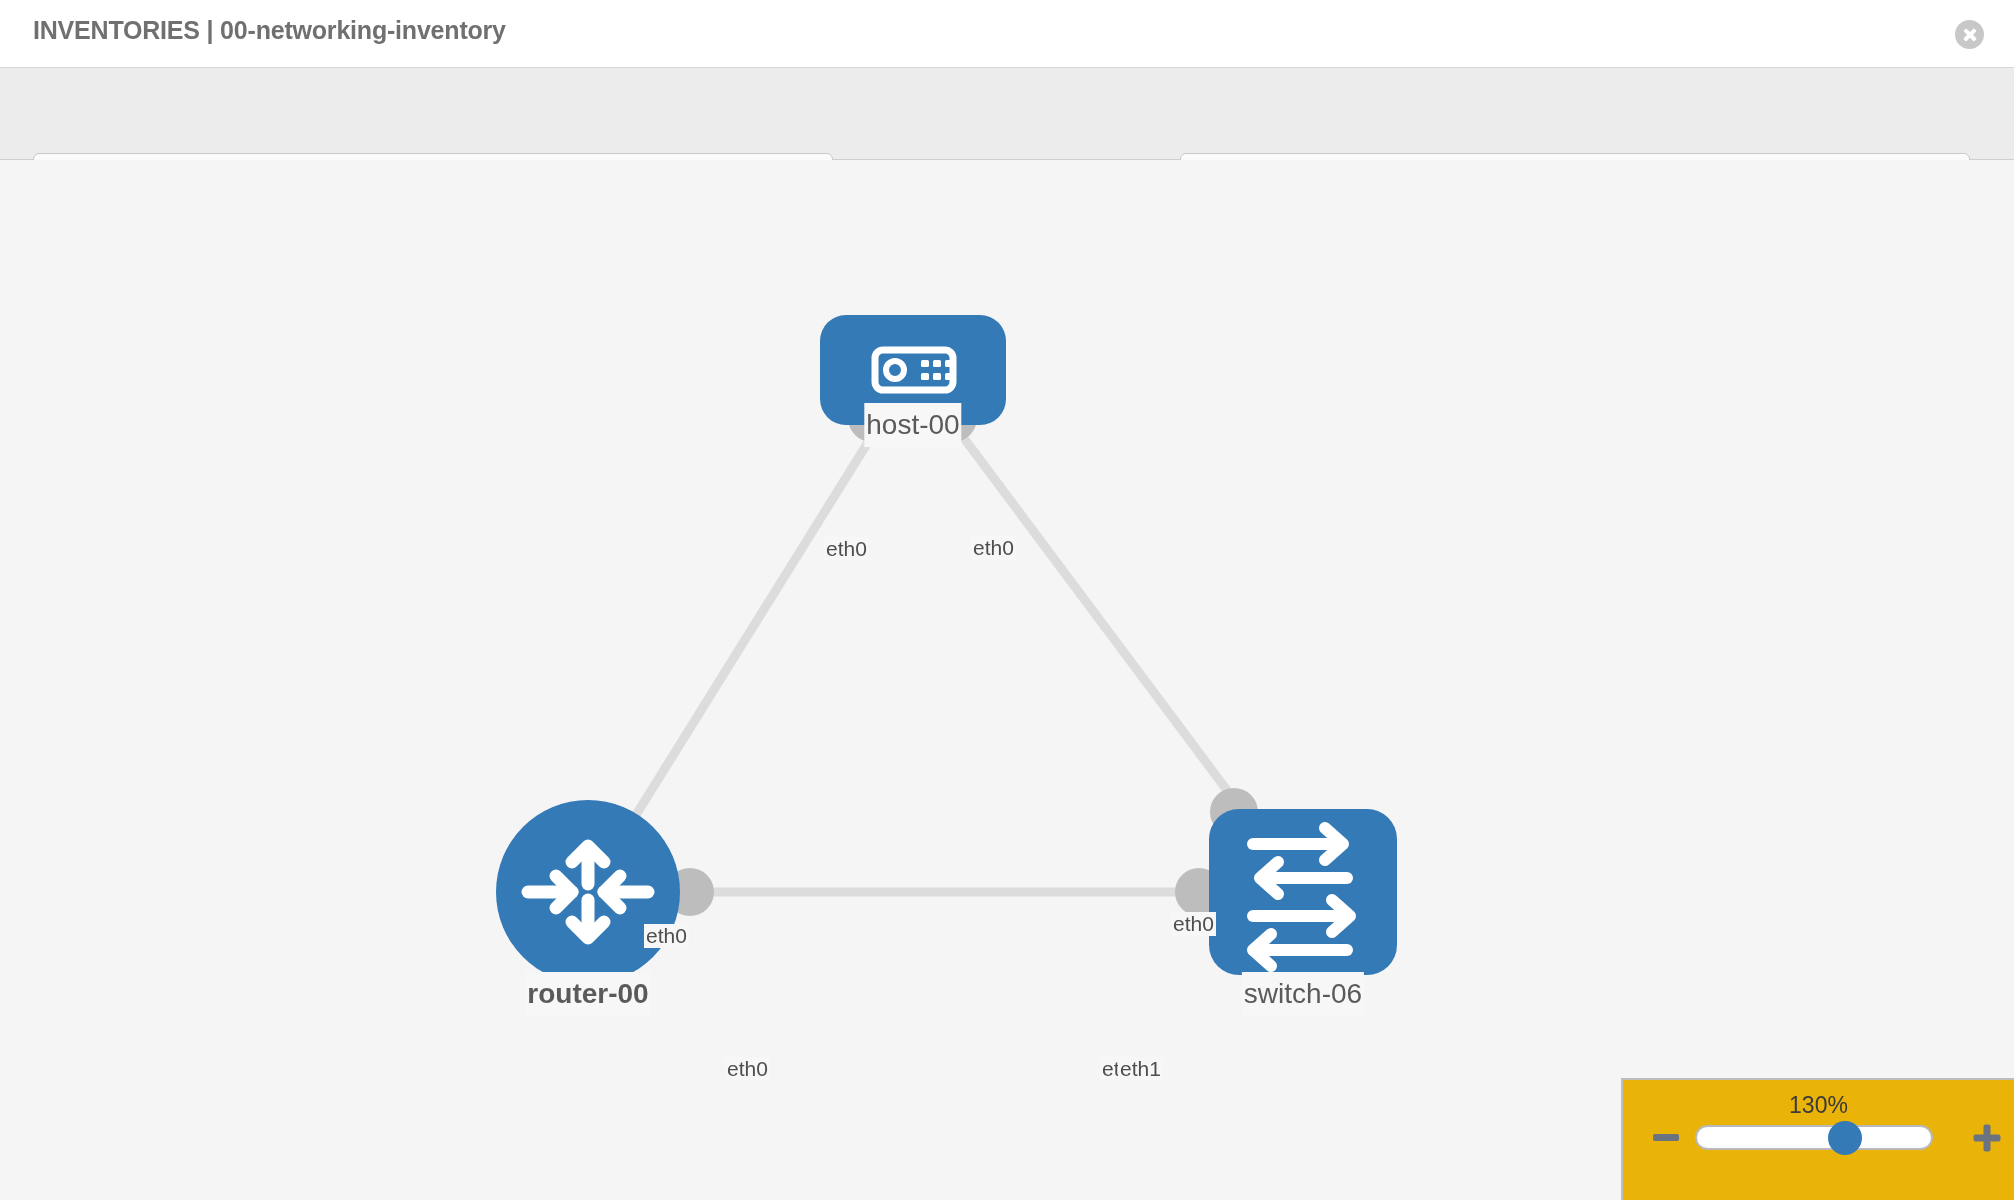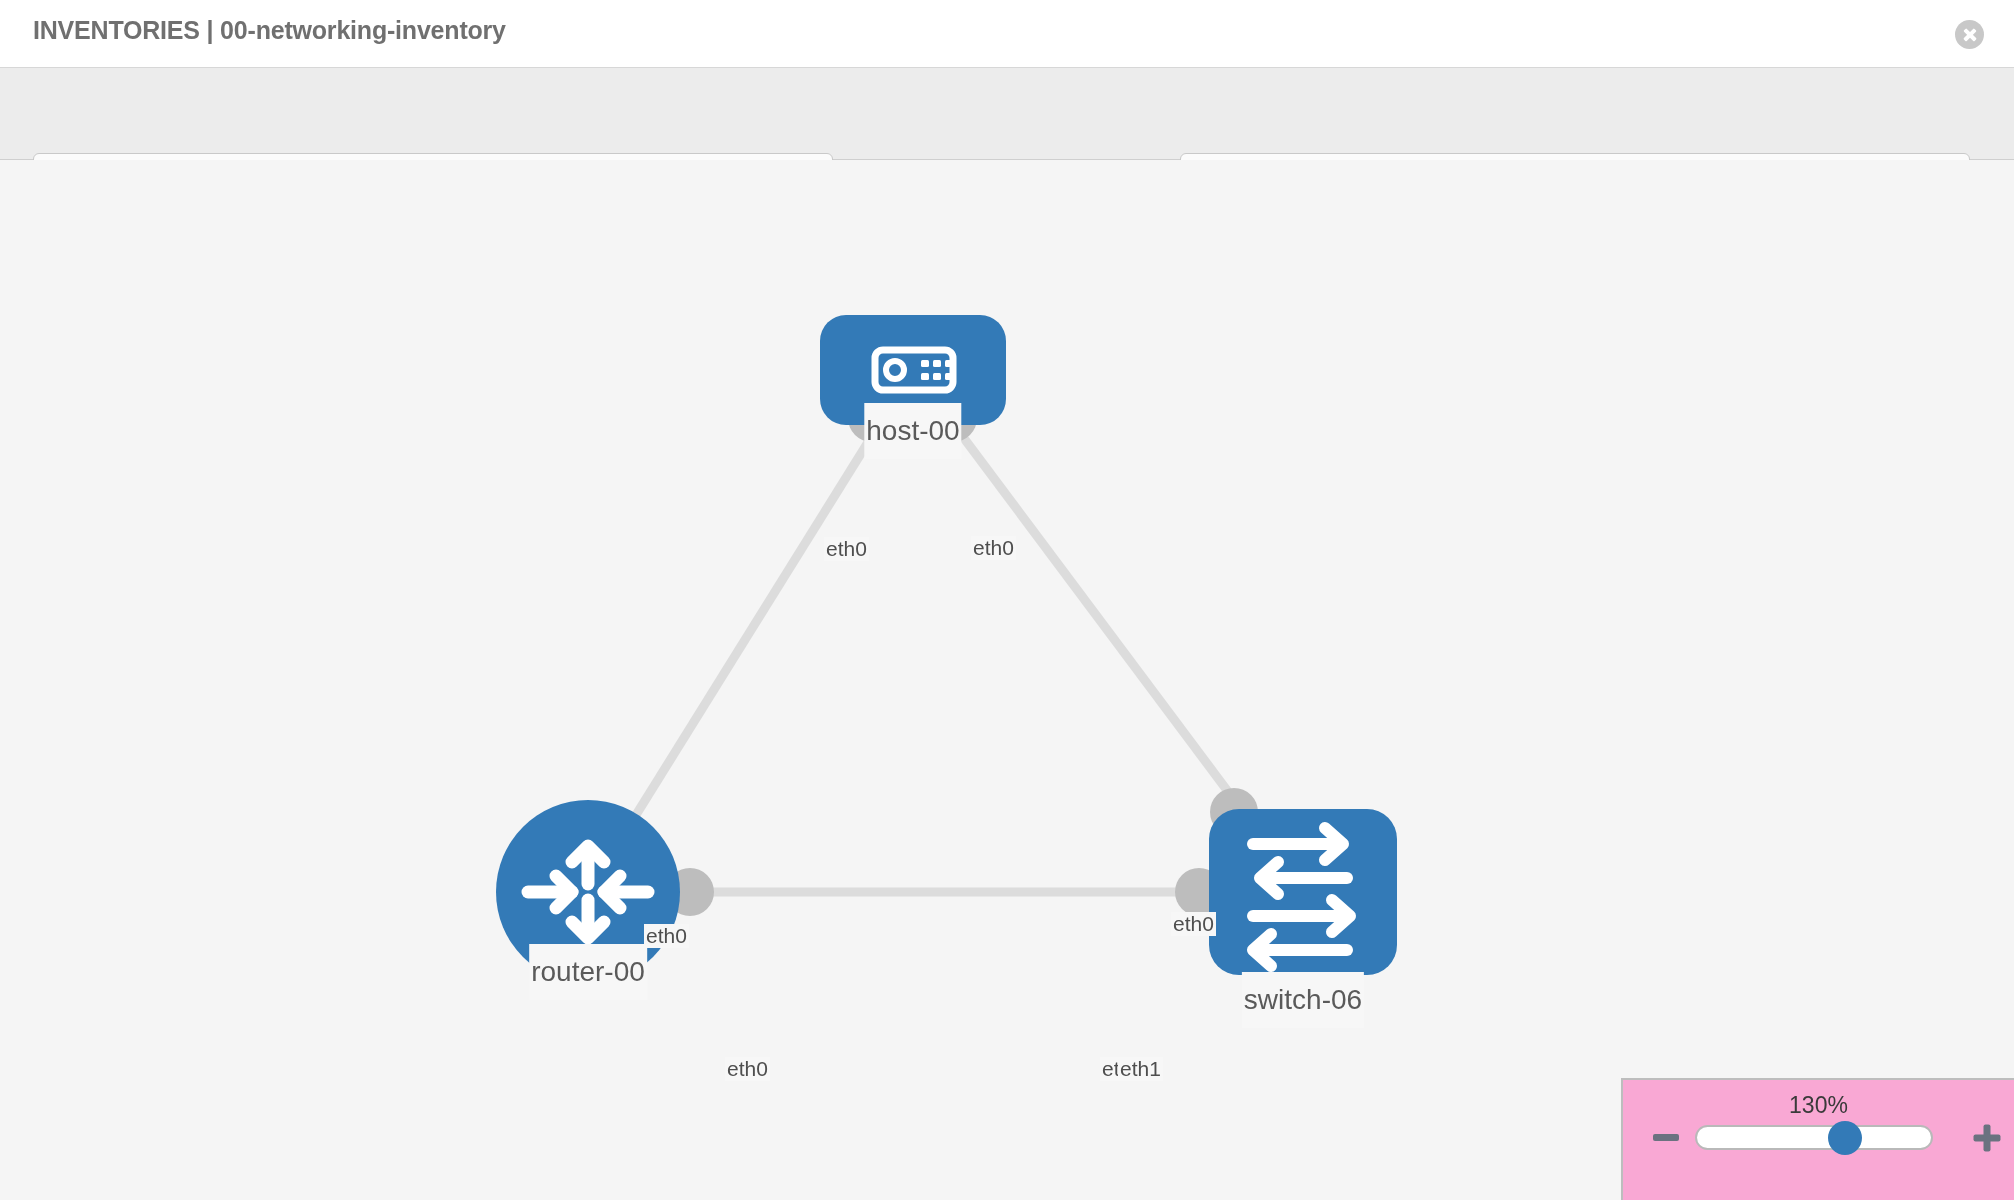--- a/index.html
+++ b/index.html
@@ -129,38 +129,38 @@
   }
 
   
   .node-label {
     position: absolute;
     font-size: 28px;
     color: #5a5a5a;
     background: #f7f7f7;
     white-space: nowrap;
     transform: translateX(-50%);
-    padding: 12px 2px;
+    padding: 6px 2px;
   }
   .iface-label {
     position: absolute;
     font-size: 21px;
     color: #4e4e4e;
     background: #f7f7f7;
     white-space: nowrap;
     padding: 0 2px;
     margin-top: 29px;
   }
 
   
   .zoom-panel {
     position: absolute;
     left: 1621px; top: 1078px;
     width: 393px; height: 122px;
-    background: #f9a8d4;
+    background: #eab308;
     border-top: 2px solid #bdbdbd;
     border-left: 2px solid #bdbdbd;
   }
   .zoom-pct {
     position: absolute;
     top: 12px; left: 0; right: 0;
     text-align: center;
     font-size: 23px;
     color: #3a3a3a;
   }
@@ -313,21 +313,21 @@
           <line x1="1253" y1="756" x2="1349" y2="756"></line>
           <polyline points="1332,740 1350,756 1332,772"></polyline>
 
           <line x1="1347" y1="790" x2="1254" y2="790"></line>
           <polyline points="1271,774 1253,790 1271,806"></polyline>
         </g>
       </g>
     </svg>
 
     <div class="node-label" style="left:913px; top:243px;">host-00</div>
-    <div class="node-label" style="left:588px; top:784px;">router-00</div>
+    <div class="node-label" style="left:588px; top:812px;font-weight:bold;">router-00</div>
     <div class="node-label" style="left:1303px; top:812px;">switch-06</div>
 
     <div class="iface-label" style="left:824px; top:348px;">eth0</div>
     <div class="iface-label" style="left:971px; top:347px;">eth0</div>
     <div class="iface-label" style="left:644px; top:735px;">eth0</div>
     <div class="iface-label" style="left:1171px; top:723px;">eth0</div>
     <div class="iface-label" style="left:725px; top:868px;">eth0</div>
     <div class="iface-label" style="left:1100px; top:868px;">eth0</div>
     <div class="iface-label" style="left:1118px; top:868px;">eth1</div>
   </div>

